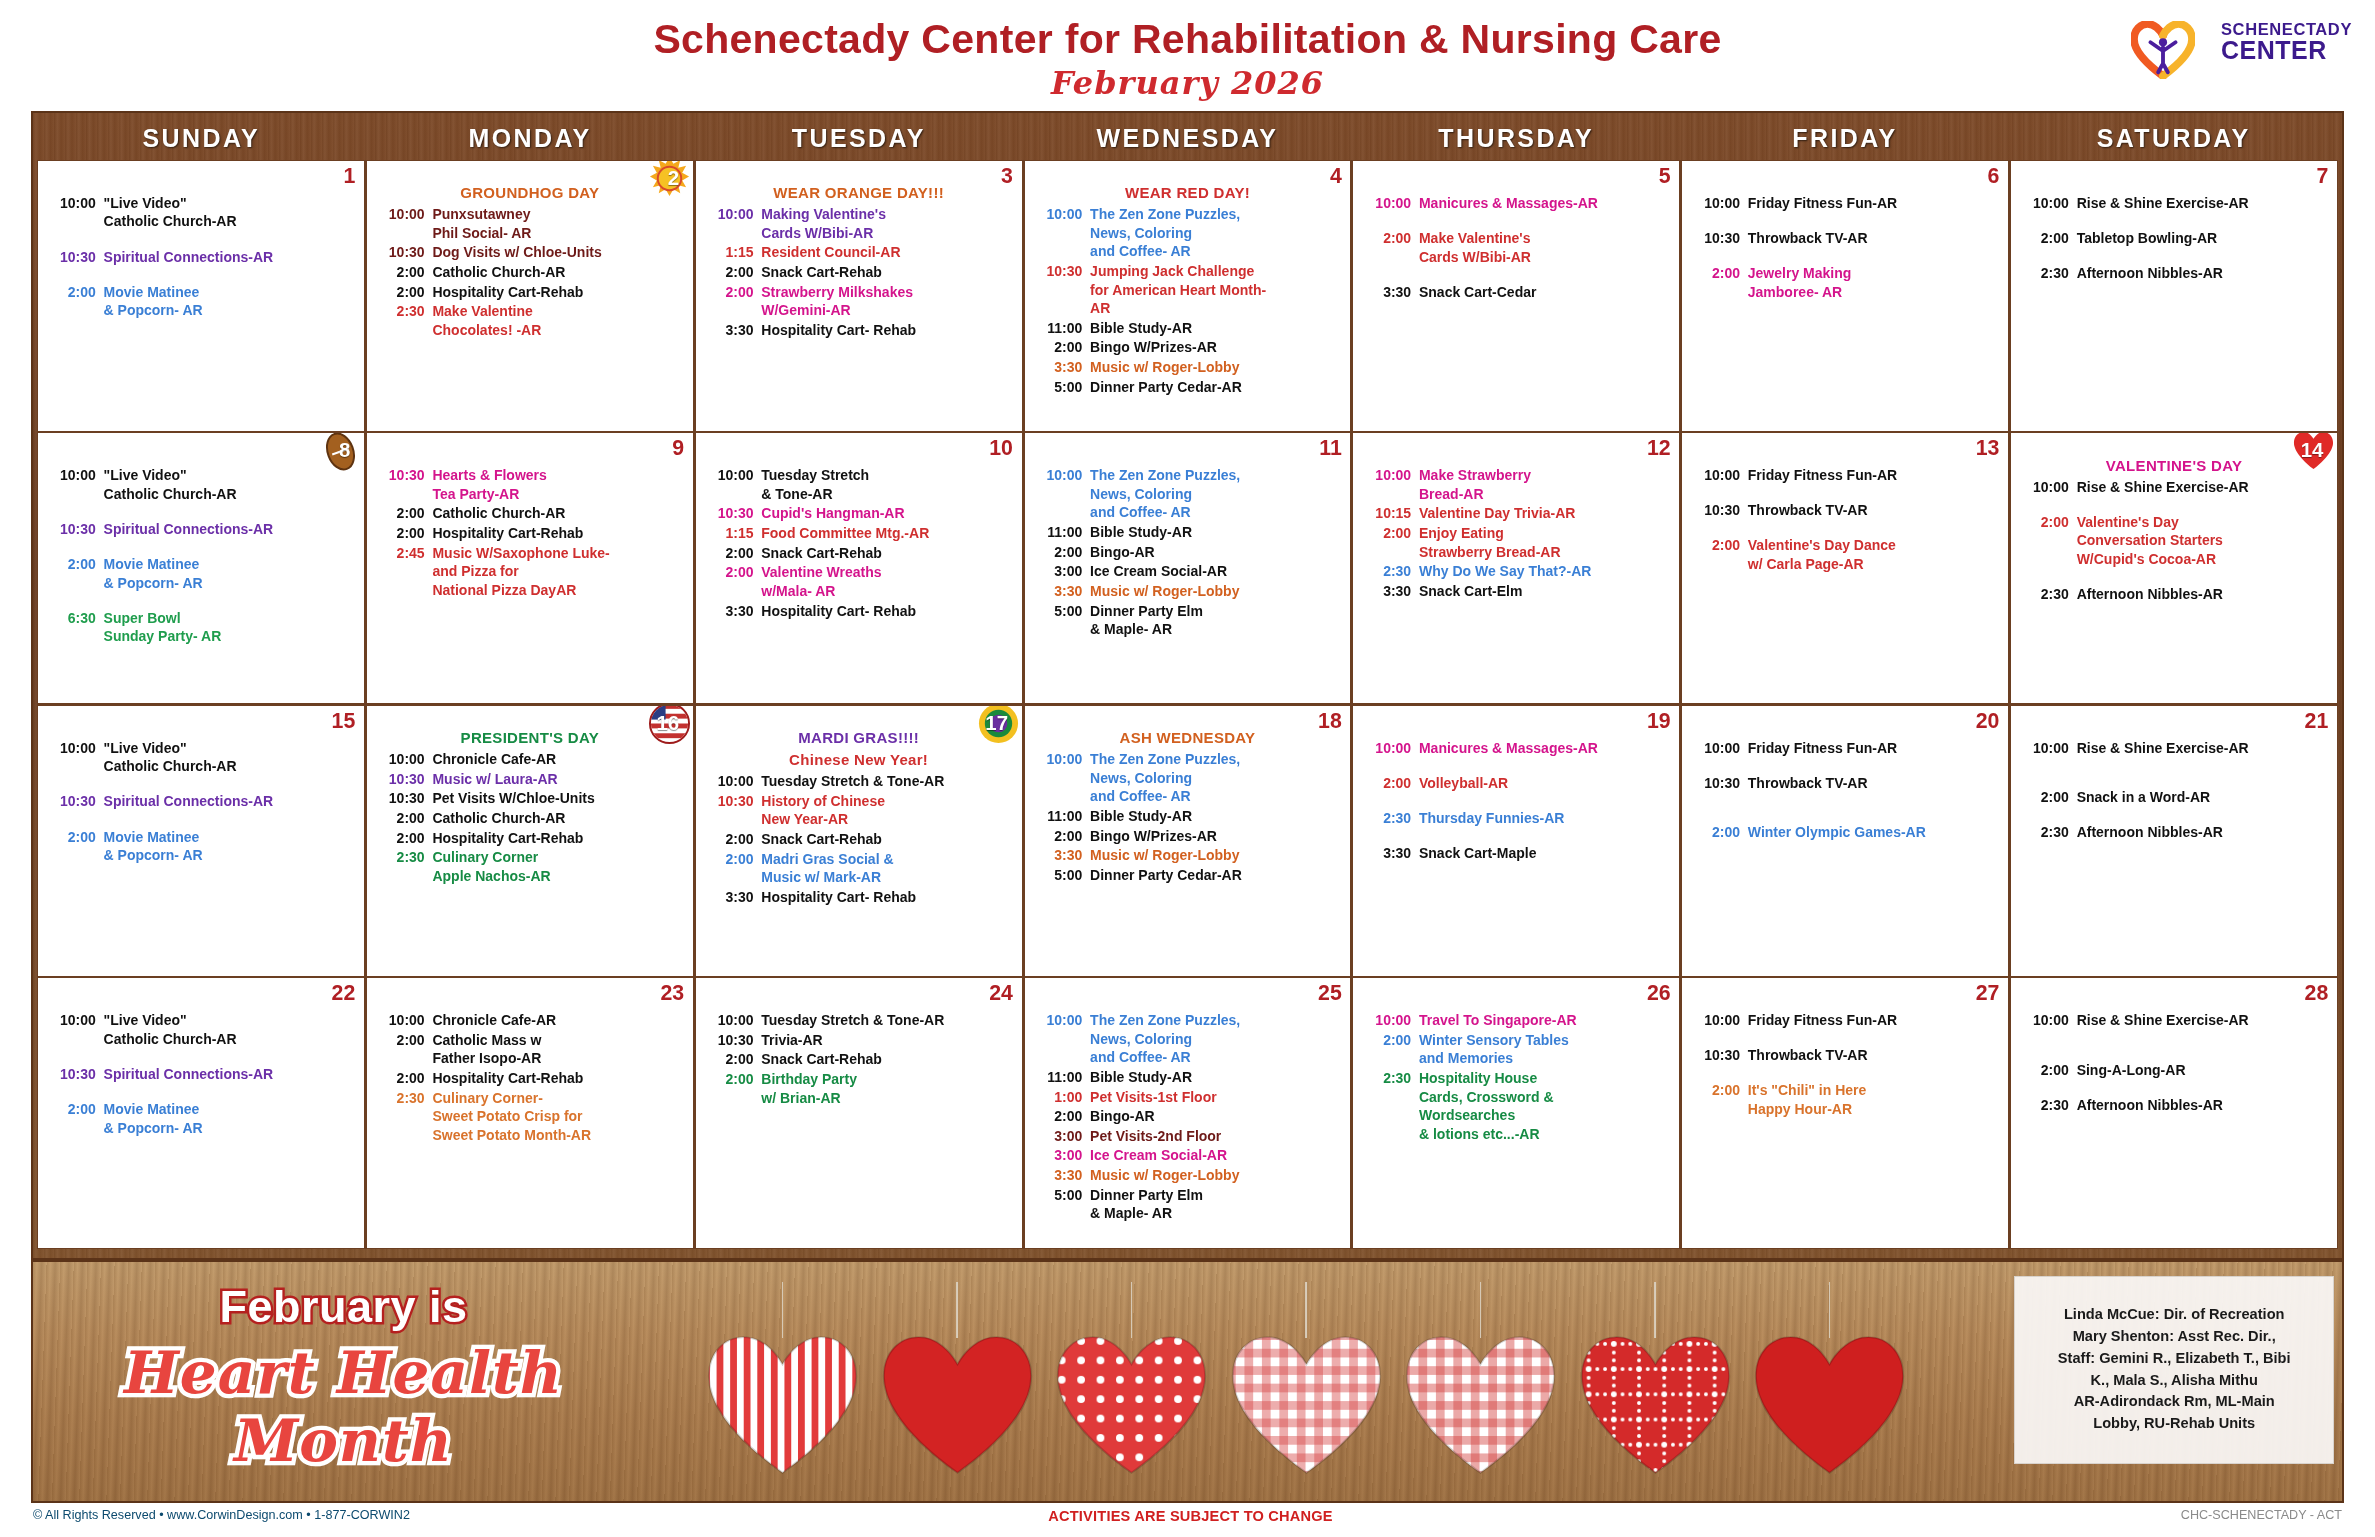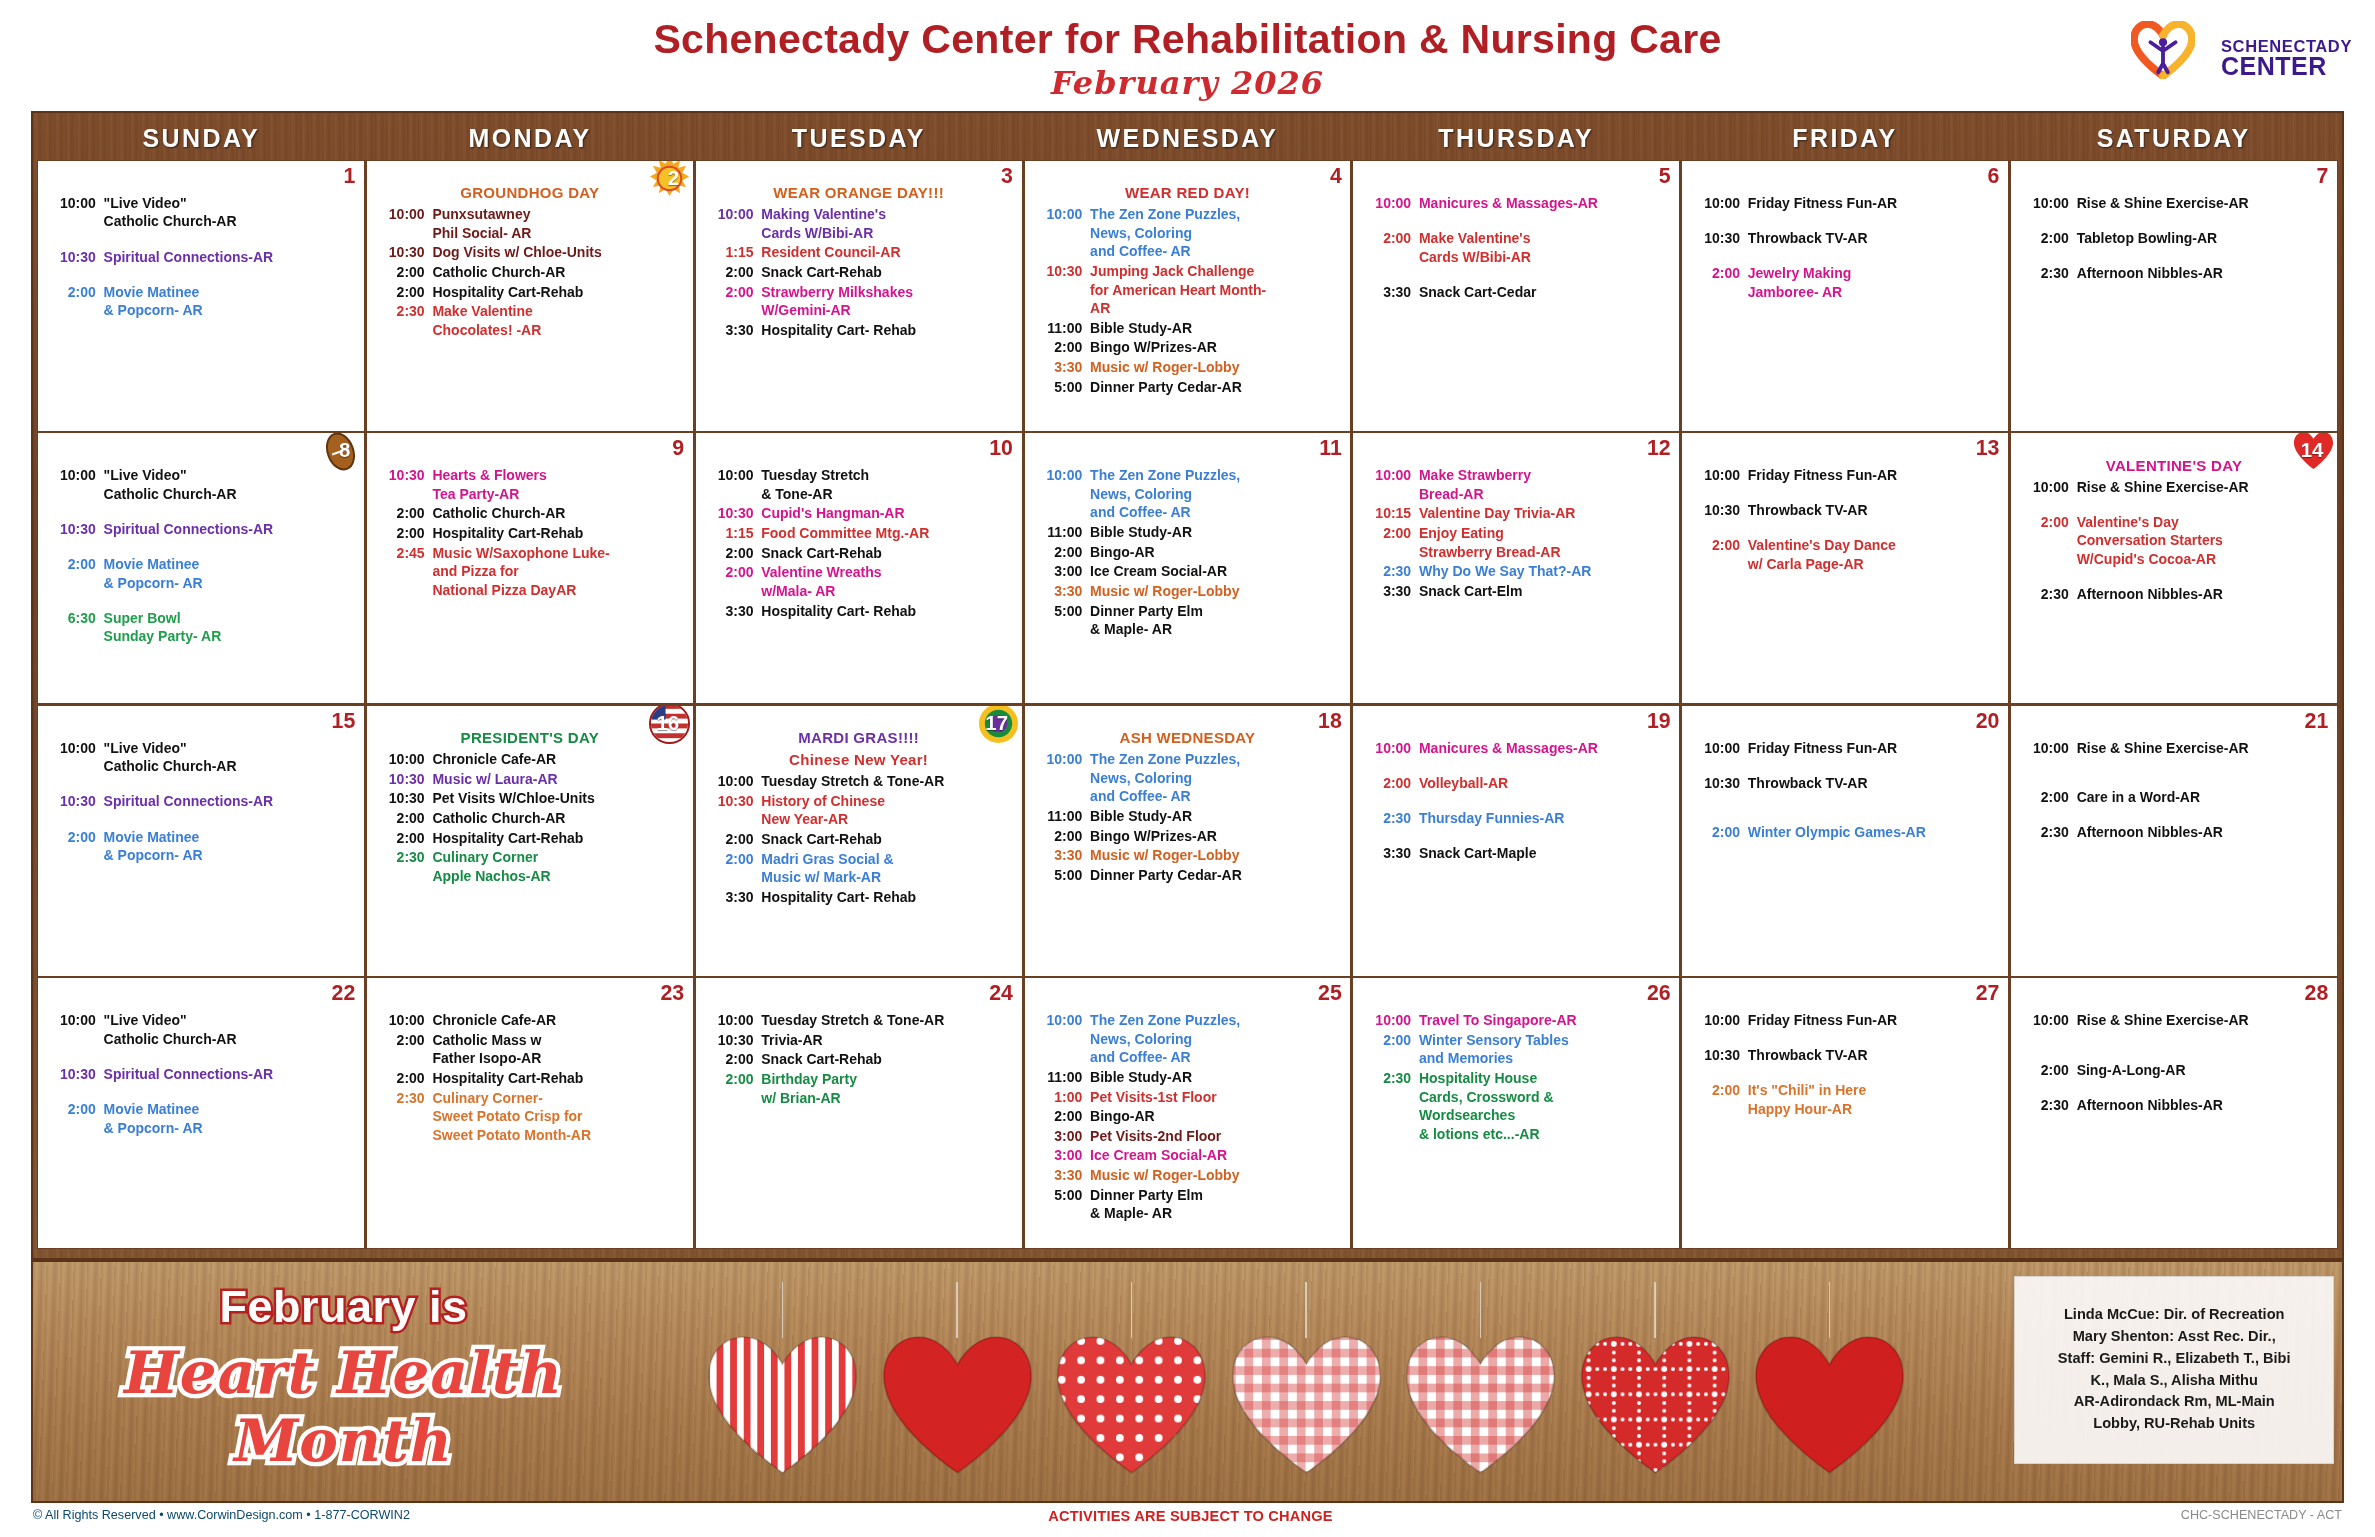--- a/index.html
+++ b/index.html
@@ -25,21 +25,21 @@
     letter-spacing:0.3px; line-height:1.05;
   }
   .month-title{
     font-family:"DejaVu Serif", serif;
     font-style:italic; font-weight:bold;
     font-size:32px; color:#cf2a2f;
     margin-top:3.9px; letter-spacing:1px;
   }
   .logo{
     position:absolute; right:23px; top:21.3px;
-    display:flex; align-items:flex-end; gap:26px;
+    display:flex; align-items:flex-start; gap:26px;
   }
   .logo-mark{ width:64px; height:58px; }
   .logo-text{ line-height:1; }
   .logo-text .l1{ font-size:16.5px; font-weight:bold; color:#3c1a8c; letter-spacing:0.6px;}
   .logo-text .l2{ font-size:25px; font-weight:bold; color:#3c1a8c; letter-spacing:0.5px;}
 
   
   .cal-frame{
     position:absolute; left:31px; top:111px; width:2313px; height:1149px;
     background:
@@ -692,21 +692,21 @@
         </div>
         <div class="day-cell">
           <div class="day-num">21</div>
           <div class="events" style="margin-top: 25px;">
             <div class="ev c-black">
               <span class="t">10:00</span>
               <span class="d">Rise &amp; Shine Exercise-AR</span>
             </div>
             <div class="ev c-black gap2">
               <span class="t">2:00</span>
-              <span class="d">Care in a Word-AR</span>
+              <span class="d">Snack in a Word-AR</span>
             </div>
             <div class="ev c-black gap">
               <span class="t">2:30</span>
               <span class="d">Afternoon Nibbles-AR</span>
             </div>
           </div>
         </div>
       </div>
       <div class="week">
         <div class="day-cell">

